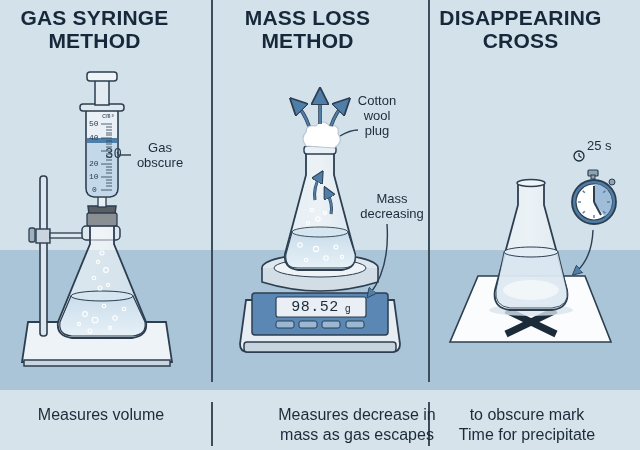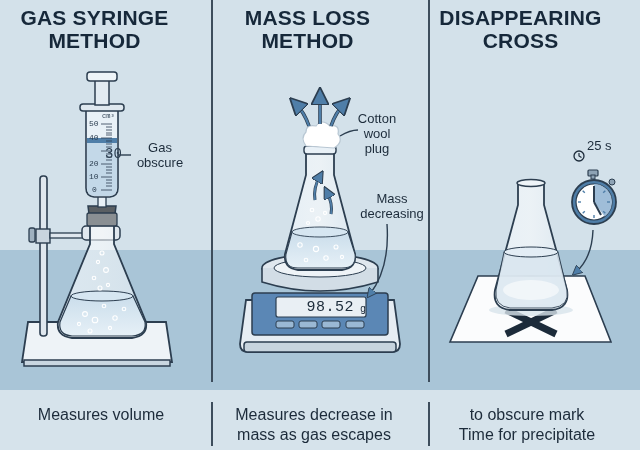--- a/index.html
+++ b/index.html
@@ -251,41 +251,41 @@
   <span style="position:absolute; left:89px; top:159px; font-size:8px; color:#2c3e50;">20</span>
   <span style="position:absolute; left:89px; top:172px; font-size:8px; color:#2c3e50;">10</span>
   <span style="position:absolute; left:92px; top:185px; font-size:8px; color:#2c3e50;">0</span>
 </div>
 
 <div class="label" style="left:130px; top:140px; width:60px;">
   <div>Gas</div>
   <div>obscure</div>
 </div>
 
-<div class="label" style="left:352px; top:111px; width:50px;">
+<div class="label" style="left:352px; top:93px; width:50px;">
   <div>Cotton</div>
   <div>wool</div>
   <div>plug</div>
 </div>
 <div class="label" style="left:354px; top:191px; width:76px;">
   <div>Mass</div>
   <div>decreasing</div>
 </div>
-<div style="position:absolute; left:276px; top:297px; width:90px; height:20px; display:flex; align-items:center; justify-content:flex-end; gap:6px; font-family:'Liberation Mono','DejaVu Sans Mono',monospace; color:#1c2b3a;">
+<div style="position:absolute; left:276px; top:297px; width:90px; height:20px; display:flex; align-items:center; justify-content:center; gap:6px; font-family:'Liberation Mono','DejaVu Sans Mono',monospace; color:#1c2b3a;">
   <span style="font-size:15px; letter-spacing:0.5px;">98.52</span>
   <span style="font-size:10px; margin-top:4px;">g</span>
 </div>
 
 <div class="label" style="left:587px; top:138px; font-size:13px; text-align:left;">
   <span>25 s</span>
 </div>
 
 <div class="caption" style="left:0;">
   <div>Measures volume</div>
 </div>
-<div class="caption" style="left:213px;">
+<div class="caption" style="left:213px;padding-left:43px;">
   <div>Measures decrease in</div>
   <div>mass as gas escapes</div>
 </div>
 <div class="caption" style="left:426px;">
   <div>to obscure mark</div>
   <div>Time for precipitate</div>
 </div>
 
 </body></html>

